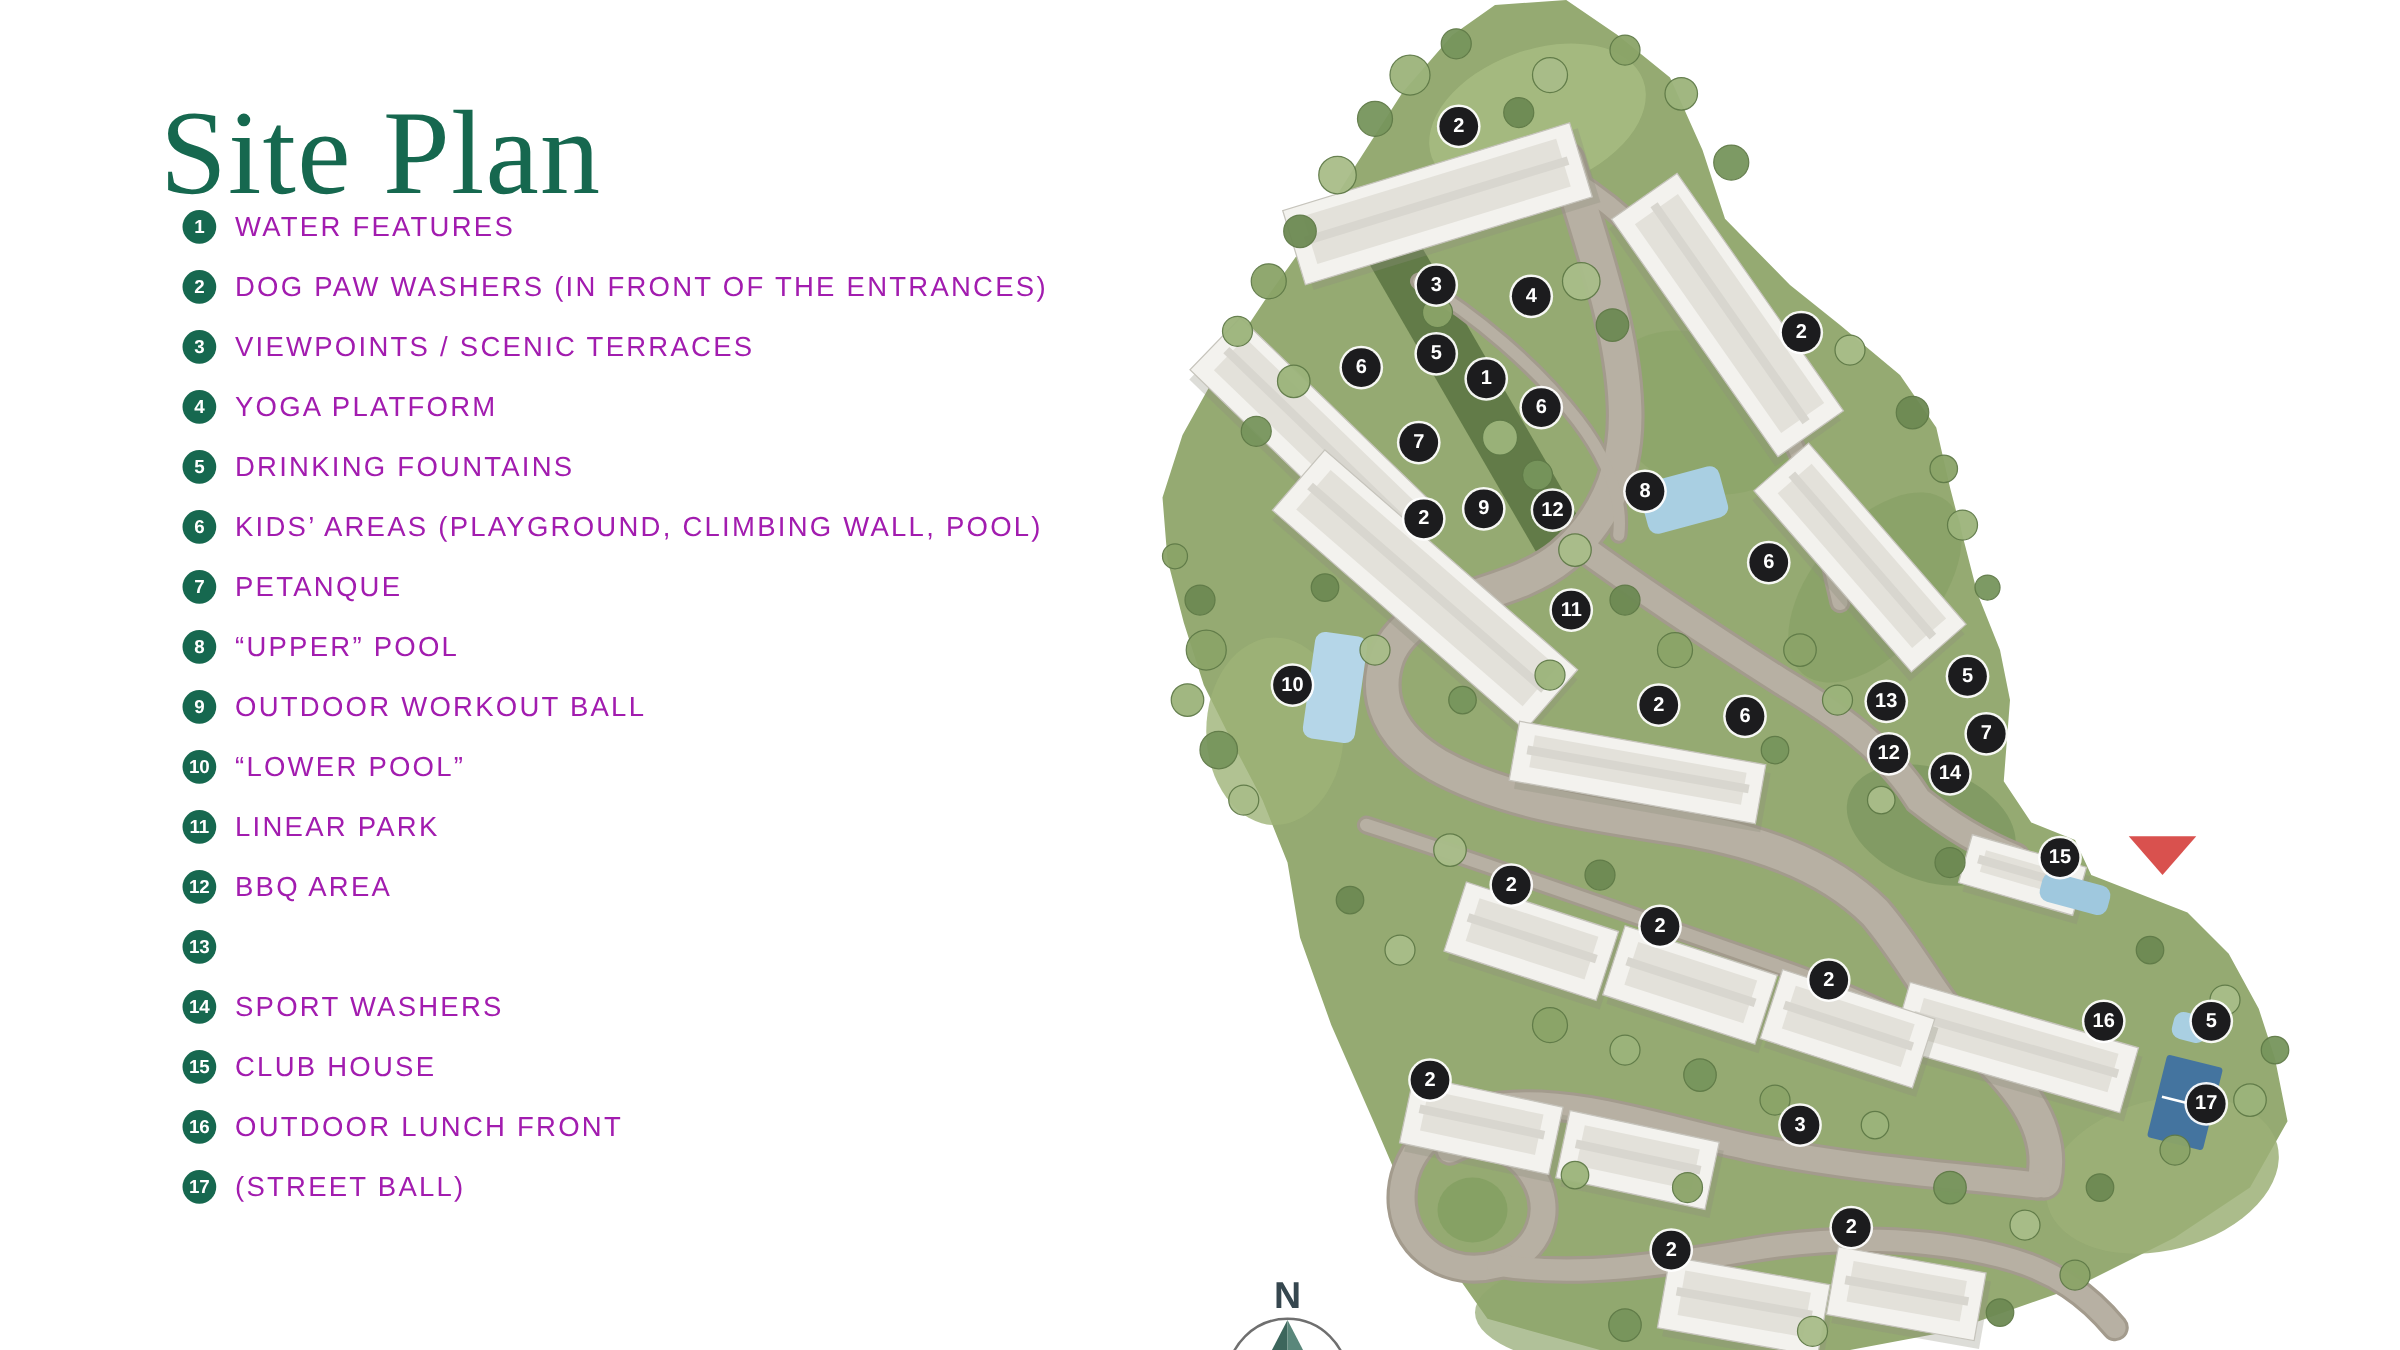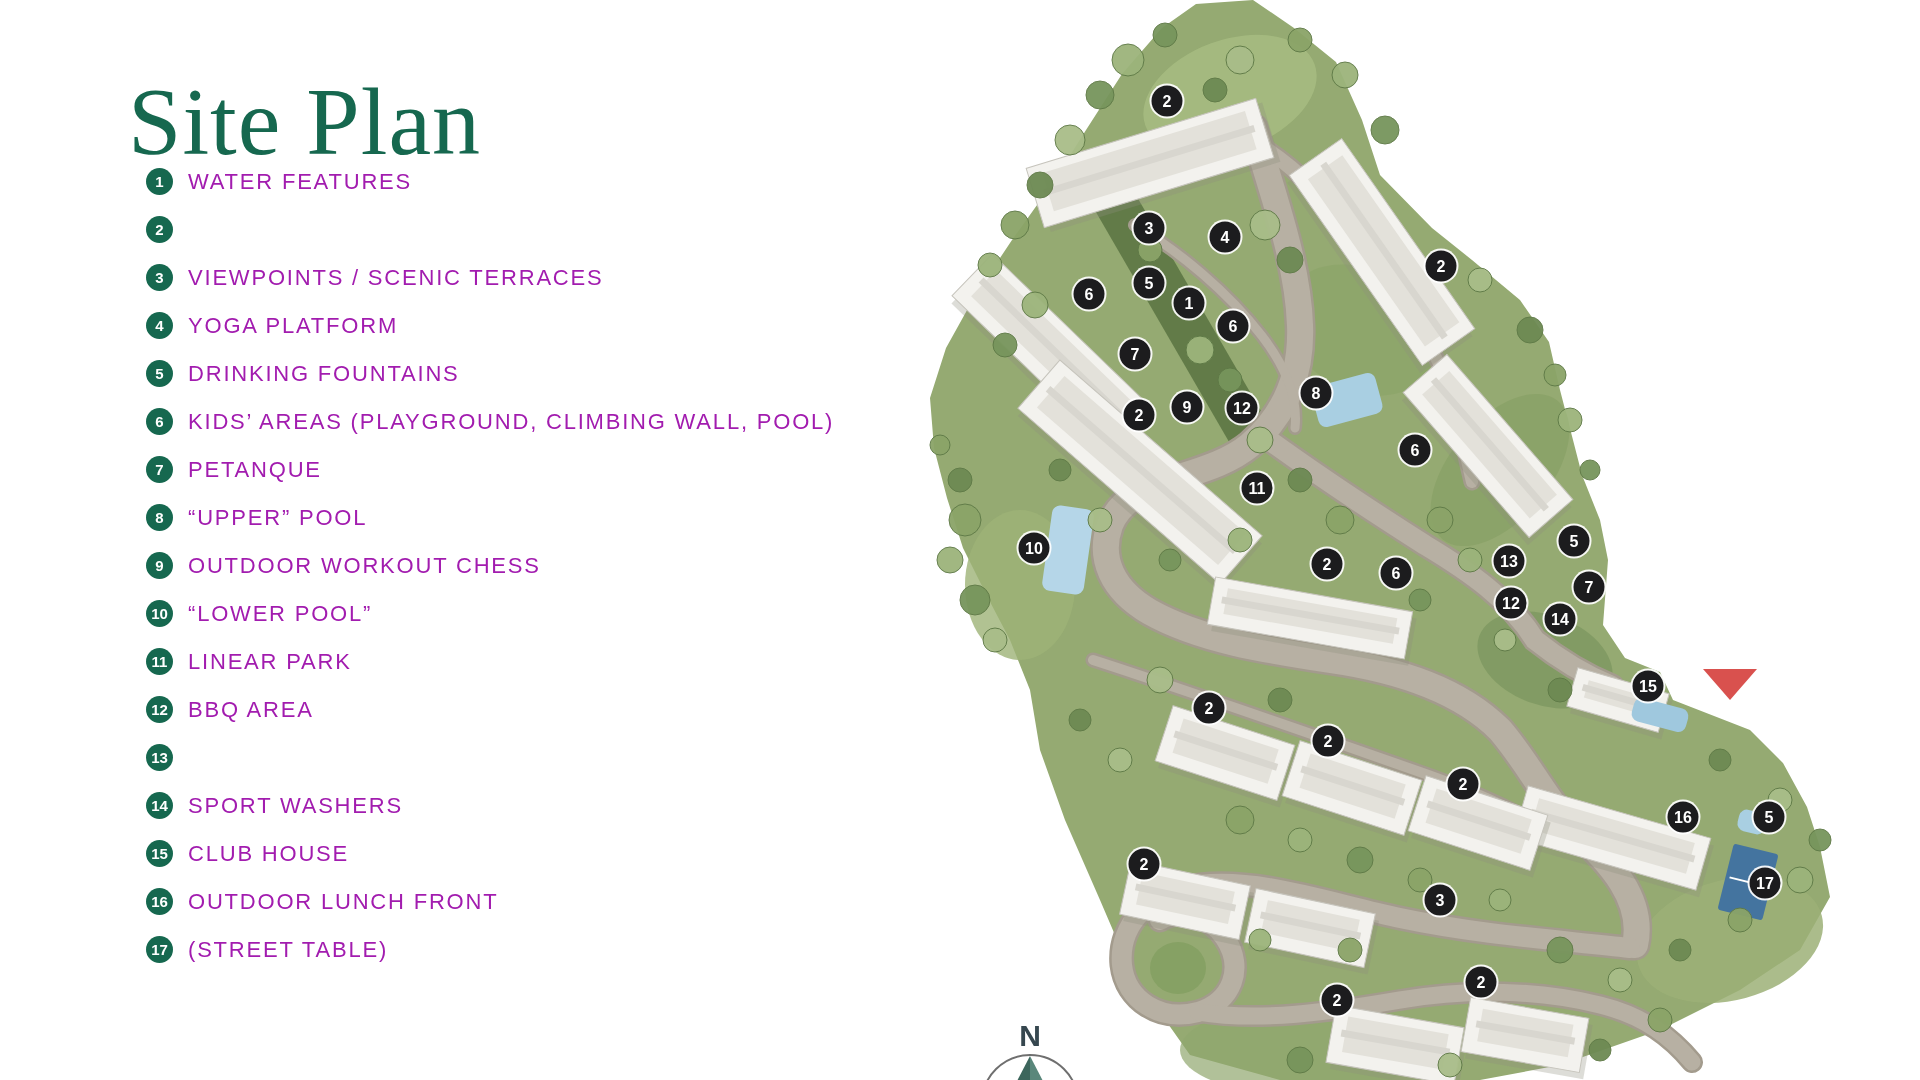--- a/index.html
+++ b/index.html
@@ -35,20 +35,23 @@
 
   <ul class="legend" id="legend">
       <li>
         <span class="badge">1</span>
         <span class="ltext">
           <div>WATER FEATURES</div>
         </span>
       </li>
       <li>
         <span class="badge">2</span>
+        <span class="ltext">
+          <div>DOG PAW WASHERS (IN FRONT OF THE ENTRANCES)</div>
+        </span>
       </li>
       <li>
         <span class="badge">3</span>
         <span class="ltext">
           <div>VIEWPOINTS / SCENIC TERRACES</div>
         </span>
       </li>
       <li>
         <span class="badge">4</span>
         <span class="ltext">
@@ -75,21 +78,21 @@
       </li>
       <li>
         <span class="badge">8</span>
         <span class="ltext">
           <div>“UPPER” POOL</div>
         </span>
       </li>
       <li>
         <span class="badge">9</span>
         <span class="ltext">
-          <div>OUTDOOR WORKOUT CHESS</div>
+          <div>OUTDOOR WORKOUT BALL</div>
         </span>
       </li>
       <li>
         <span class="badge">10</span>
         <span class="ltext">
           <div>“LOWER POOL”</div>
         </span>
       </li>
       <li>
         <span class="badge">11</span>
@@ -120,21 +123,21 @@
       </li>
       <li>
         <span class="badge">16</span>
         <span class="ltext">
           <div>OUTDOOR LUNCH FRONT</div>
         </span>
       </li>
       <li>
         <span class="badge">17</span>
         <span class="ltext">
-          <div>(STREET TABLE)</div>
+          <div>(STREET BALL)</div>
         </span>
       </li>
     </ul>
 
   <svg class="map-svg" id="mapsvg" viewBox="880 0 1040 1080" xmlns="http://www.w3.org/2000/svg">
       <g>
         <path d="M 1253,0 L 1294,28 L 1336,62 L 1362,120 L 1380,175 L 1432,228 L 1472,260 L 1520,300 L 1549,342 L 1560,390 L 1573,440 L 1582,475 L 1600,520 L 1608,560 L 1603,625 L 1625,658 L 1660,672 L 1673,700 L 1750,730 L 1783,763 L 1807,807 L 1820,847 L 1830,897 L 1800,950 L 1740,990 L 1660,1030 L 1560,1065 L 1480,1080 L 1280,1080 L 1190,1055 L 1130,970 L 1100,900 L 1065,820 L 1040,750 L 1030,690 L 1010,640 L 988,598 L 963,548 L 947,498 L 934,448 L 930,398 L 946,348 L 976,294 L 1012,240 L 1052,184 L 1086,130 L 1122,74 L 1162,28 L 1196,4 Z" fill="#95AA72"></path>
       </g>
       <g>
         <ellipse cx="1230" cy="95" rx="90" ry="55" transform="rotate(-20 1230 95)" fill="#A7BC81" opacity="0.85"></ellipse>

